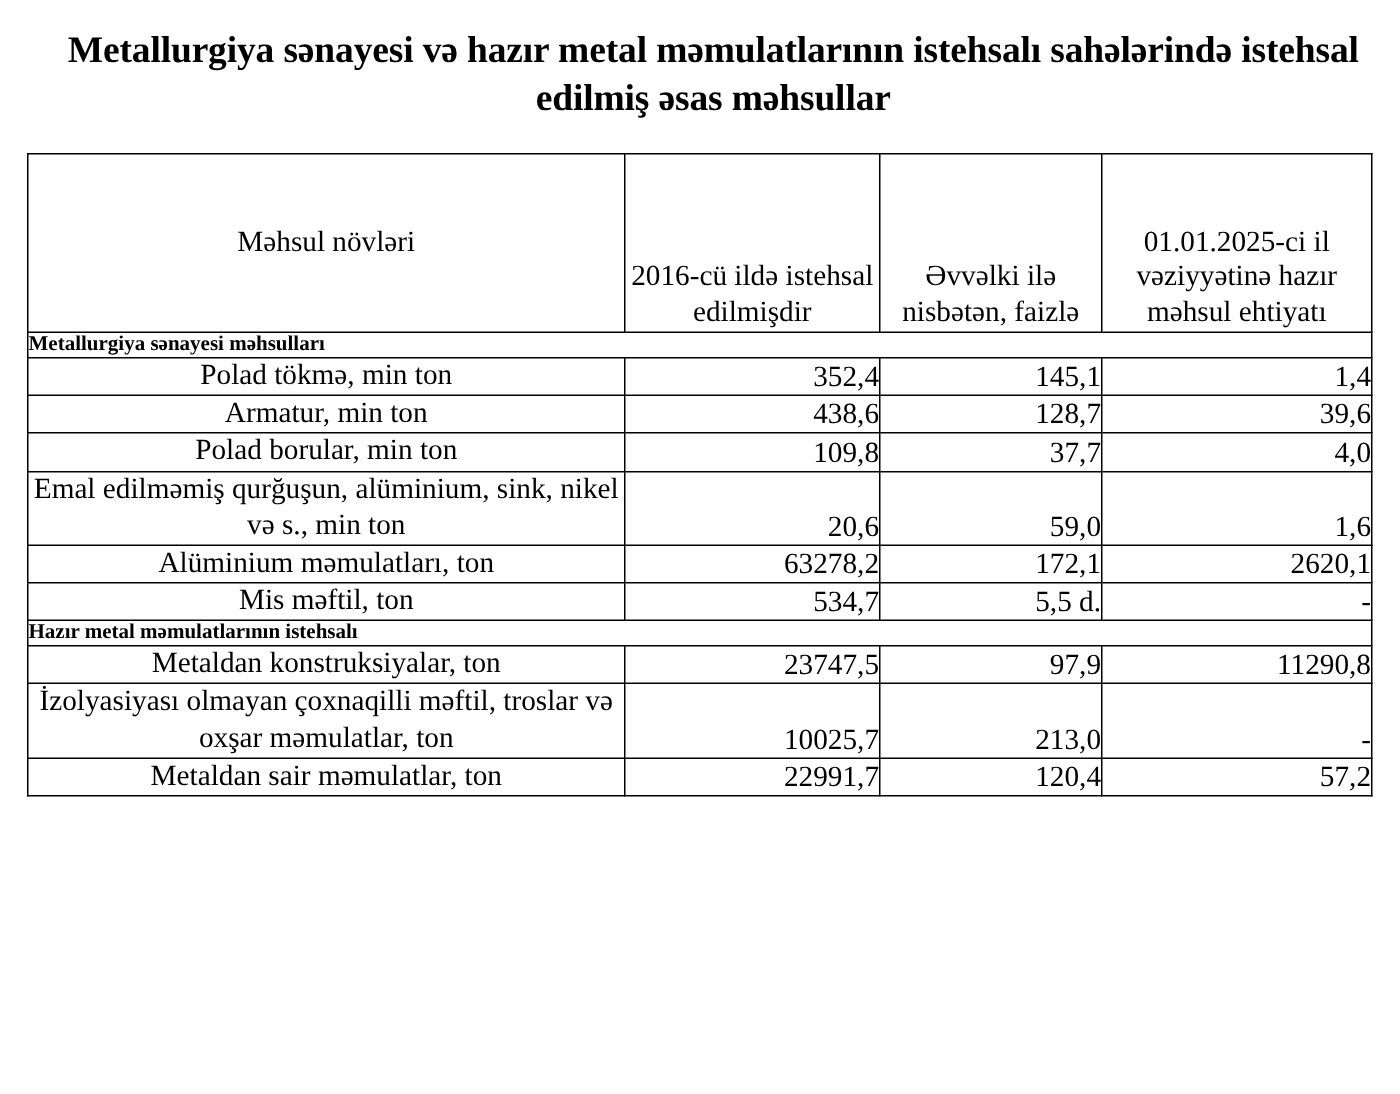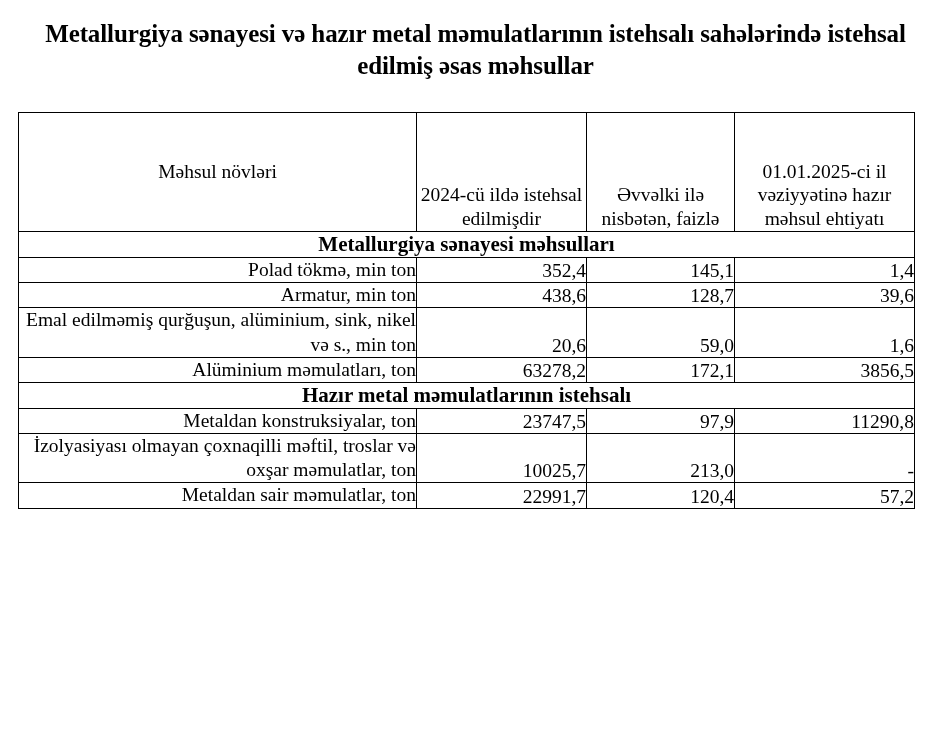--- a/index.html
+++ b/index.html
@@ -25,21 +25,21 @@
     text-align: center;
     font-family: "Liberation Serif", serif;
     font-weight: bold;
     font-size: 25px;
     line-height: 1.28;
     margin: 18px 16px 0 34px;
     letter-spacing: -0.1px;
   }
   table.data-table {
     border-collapse: collapse;
-    margin: 30px auto 0 auto;
+    margin: 20px auto 0 auto;
     width: 896px;
     table-layout: fixed;
     font-size: 19.5px;
   }
   table.data-table td,
   table.data-table th {
     border: 1px solid #000000;
     padding: 0;
     vertical-align: bottom;
   }
@@ -55,25 +55,25 @@
     padding: 6px 8px 8px 8px;
     line-height: 1.22;
     height: 118px;
   }
   thead th.h-name {
     vertical-align: middle;
   }
   .section-row td {
     font-weight: bold;
     padding: 3px 6px 4px 8px;
-    text-align: center;
-    font-size: 21px;
+    text-align: left;
+    font-size: 14px;
   }
   td.cell-name {
-    text-align: right;
+    text-align: center;
     padding: 3px 6px 4px 8px;
     line-height: 1.24;
   }
   td.cell-num {
     text-align: right;
     padding: 3px 10px 4px 6px;
     white-space: nowrap;
   }
   .multiline {
     line-height: 1.24;
@@ -89,21 +89,21 @@
   <table class="data-table">
     <colgroup>
       <col class="col-name">
       <col class="col-prod">
       <col class="col-pct">
       <col class="col-stock">
     </colgroup>
     <thead>
       <tr>
         <th class="h-name">Məhsul növləri</th>
-        <th>2024-cü ildə istehsal edilmişdir</th>
+        <th>2016-cü ildə istehsal edilmişdir</th>
         <th>Əvvəlki ilə nisbətən, faizlə</th>
         <th>01.01.2025-ci il vəziyyətinə hazır məhsul ehtiyatı</th>
       </tr>
     </thead>
     <tbody>
       <tr class="section-row">
         <td colspan="4">Metallurgiya sənayesi məhsulları</td>
       </tr>
       <tr>
         <td class="cell-name">Polad tökmə, min ton</td>
@@ -111,30 +111,42 @@
         <td class="cell-num">145,1</td>
         <td class="cell-num">1,4</td>
       </tr>
       <tr>
         <td class="cell-name">Armatur, min ton</td>
         <td class="cell-num">438,6</td>
         <td class="cell-num">128,7</td>
         <td class="cell-num">39,6</td>
       </tr>
       <tr>
+        <td class="cell-name">Polad borular, min ton</td>
+        <td class="cell-num">109,8</td>
+        <td class="cell-num">37,7</td>
+        <td class="cell-num">4,0</td>
+      </tr>
+      <tr>
         <td class="cell-name multiline">Emal edilməmiş qurğuşun, alüminium, sink, nikel və s., min ton</td>
         <td class="cell-num">20,6</td>
         <td class="cell-num">59,0</td>
         <td class="cell-num">1,6</td>
       </tr>
       <tr>
         <td class="cell-name">Alüminium məmulatları, ton</td>
         <td class="cell-num">63278,2</td>
         <td class="cell-num">172,1</td>
-        <td class="cell-num">3856,5</td>
+        <td class="cell-num">2620,1</td>
+      </tr>
+      <tr>
+        <td class="cell-name">Mis məftil, ton</td>
+        <td class="cell-num">534,7</td>
+        <td class="cell-num">5,5 d.</td>
+        <td class="cell-num">-</td>
       </tr>
       <tr class="section-row">
         <td colspan="4">Hazır metal məmulatlarının istehsalı</td>
       </tr>
       <tr>
         <td class="cell-name">Metaldan konstruksiyalar, ton</td>
         <td class="cell-num">23747,5</td>
         <td class="cell-num">97,9</td>
         <td class="cell-num">11290,8</td>
       </tr>

